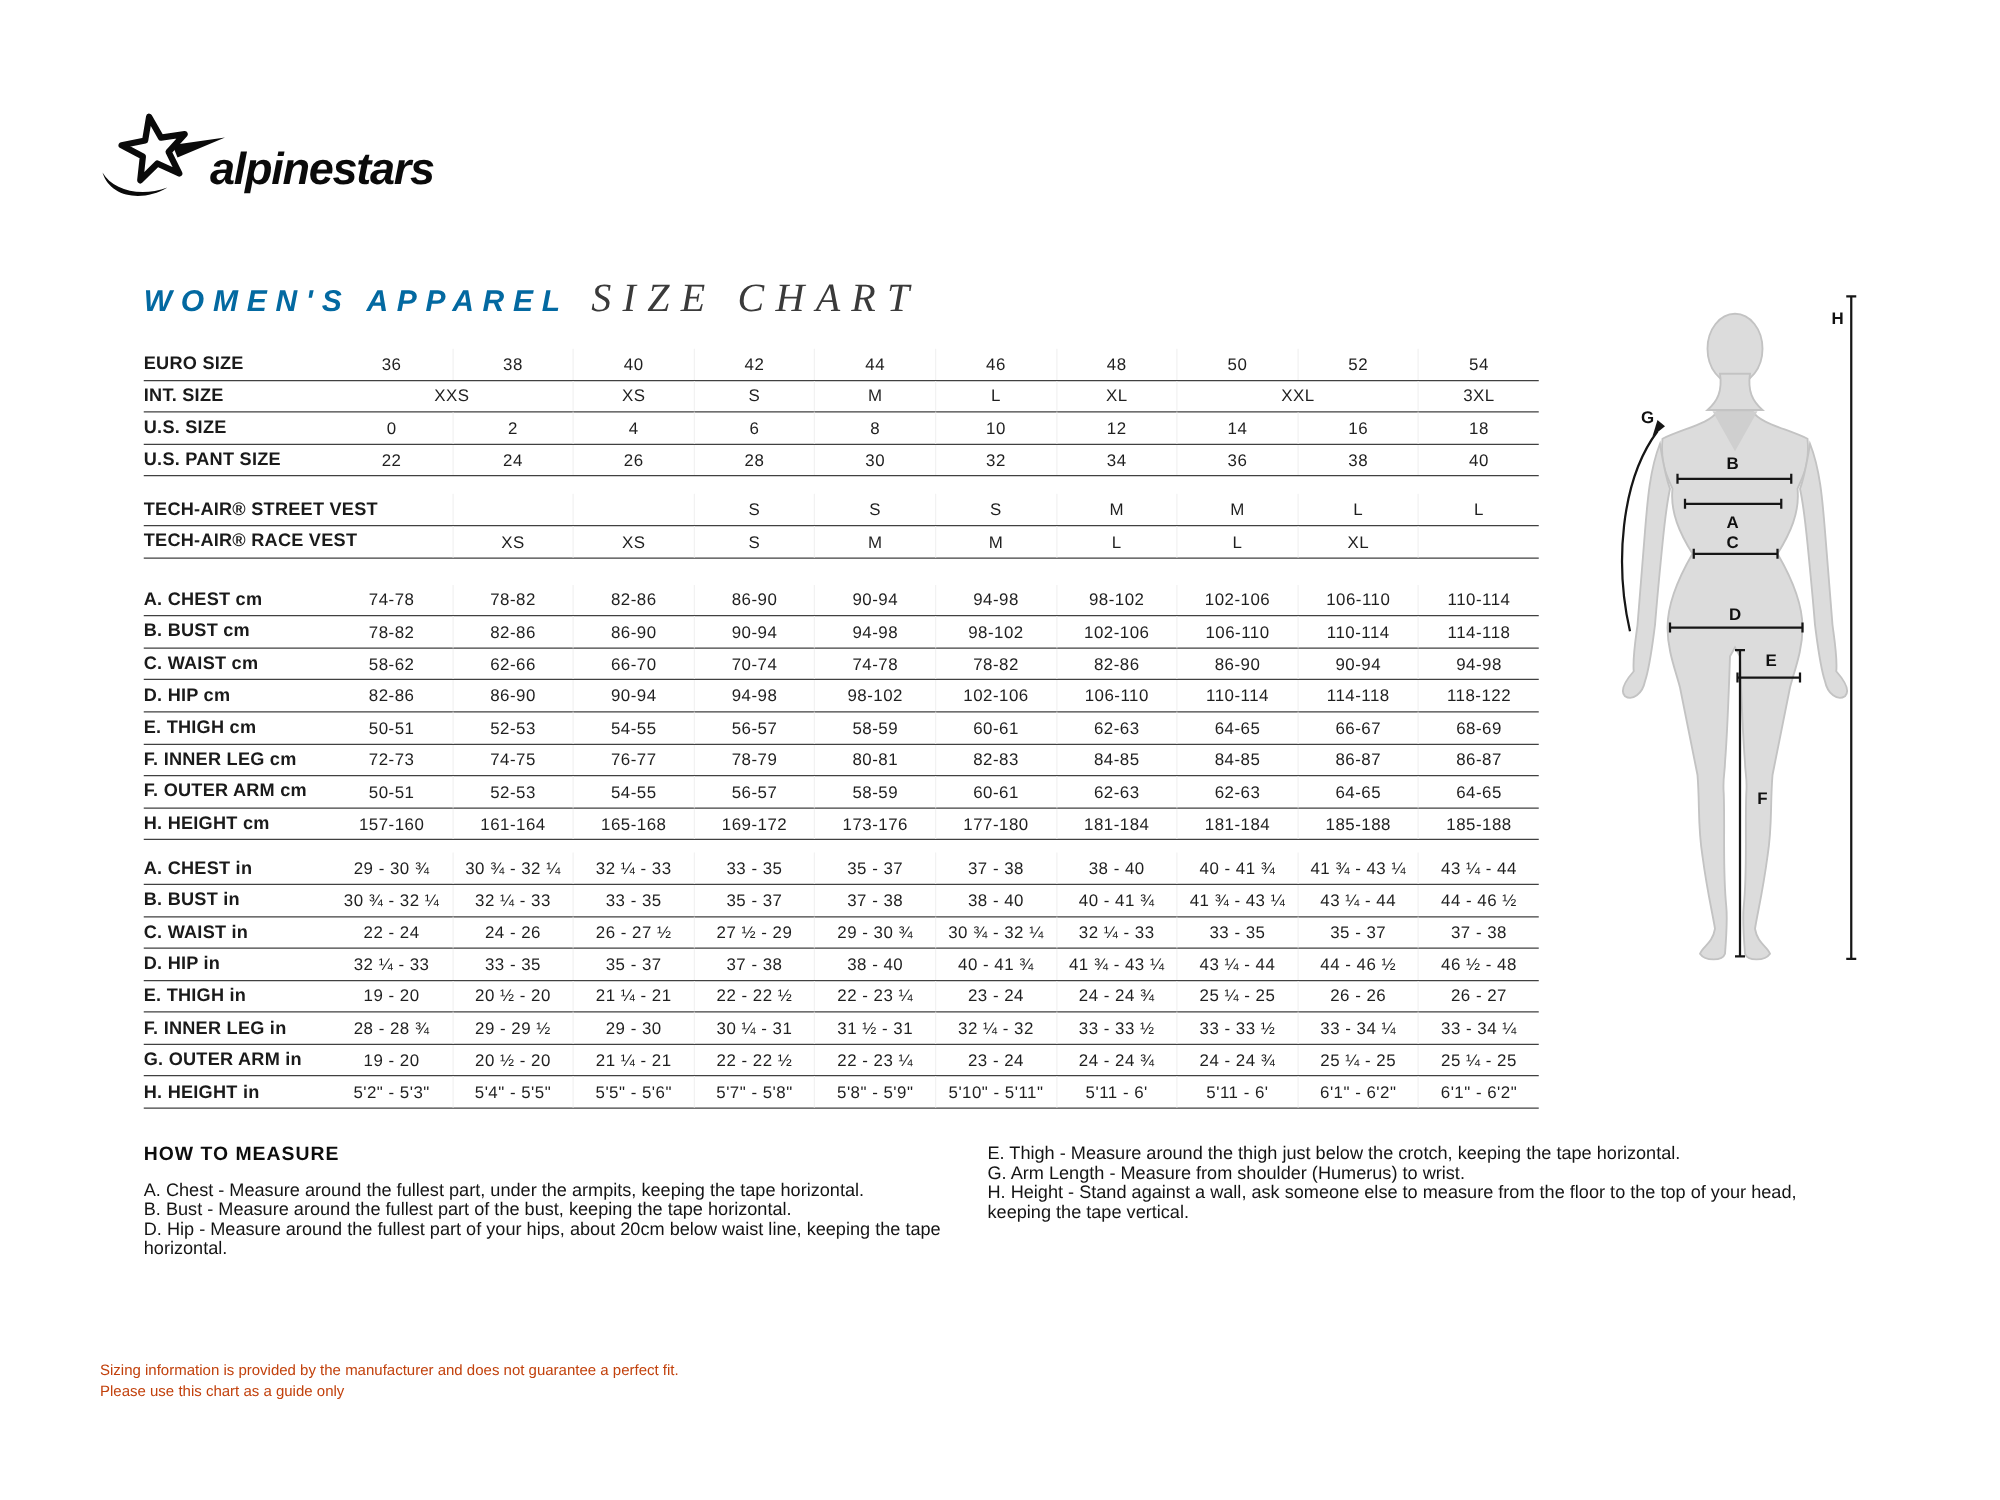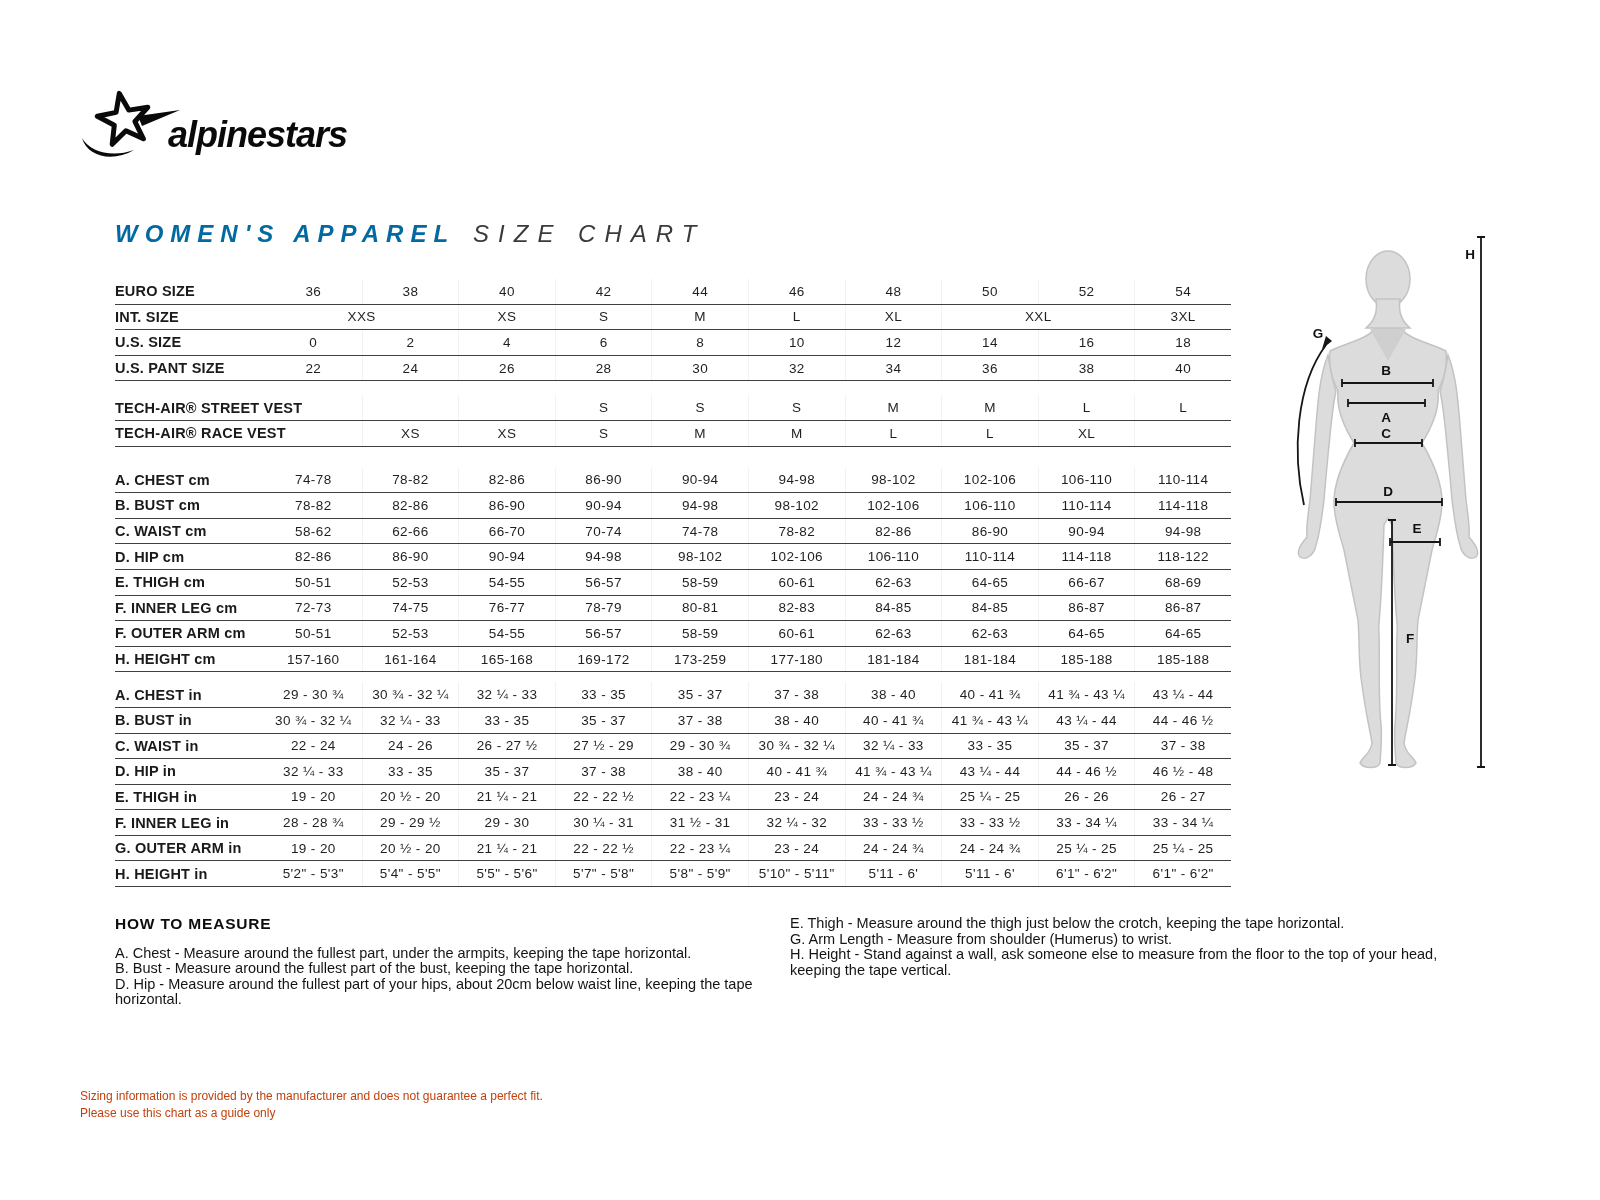--- a/index.html
+++ b/index.html
@@ -5,21 +5,21 @@
   html,body{margin:0;padding:0;background:#ffffff;}
   .page{position:relative;width:1511px;height:1200px;background:#fff;overflow:hidden;
         font-family:"Liberation Sans",sans-serif;color:#1a1a1a;margin-top:20px;}
 
   
   .logo{position:absolute;left:80px;top:70px;}
 
   
   .title{position:absolute;left:115px;top:200px;white-space:nowrap;font-style:italic;}
   .title .main{font-size:24px;font-weight:bold;letter-spacing:7px;color:#0369a1;margin-right:18px;}
-  .title .sub{font-size:24px;font-weight:normal;letter-spacing:9px;color:#3a3a3a;}
+  .title .sub{font-size:32px;font-weight:normal;letter-spacing:9px;color:#3a3a3a;font-family:Liberation Serif, serif;}
 
   
   .sizetable{position:absolute;left:115px;top:259px;width:1116px;}
   .tblock{width:100%;}
   .block-tech{margin-top:14px;}
   .block-cm{margin-top:21px;}
   .block-in{margin-top:10px;}
   .trow{display:grid;grid-template-columns:150px repeat(10,1fr);align-items:stretch;
         height:24.6px;border-bottom:1px solid #404040;}
   .rlabel{font-weight:bold;font-size:14.5px;letter-spacing:.2px;white-space:nowrap;
@@ -234,21 +234,21 @@
           <div class="cell">62-63</div>
           <div class="cell">64-65</div>
           <div class="cell">64-65</div>
         </div>
         <div class="trow">
           <div class="rlabel">H. HEIGHT cm</div>
           <div class="cell">157-160</div>
           <div class="cell">161-164</div>
           <div class="cell">165-168</div>
           <div class="cell">169-172</div>
-          <div class="cell">173-259</div>
+          <div class="cell">173-176</div>
           <div class="cell">177-180</div>
           <div class="cell">181-184</div>
           <div class="cell">181-184</div>
           <div class="cell">185-188</div>
           <div class="cell">185-188</div>
         </div>
       </div>
     <div class="tblock block-in">
         <div class="trow">
           <div class="rlabel">A. CHEST in</div>

